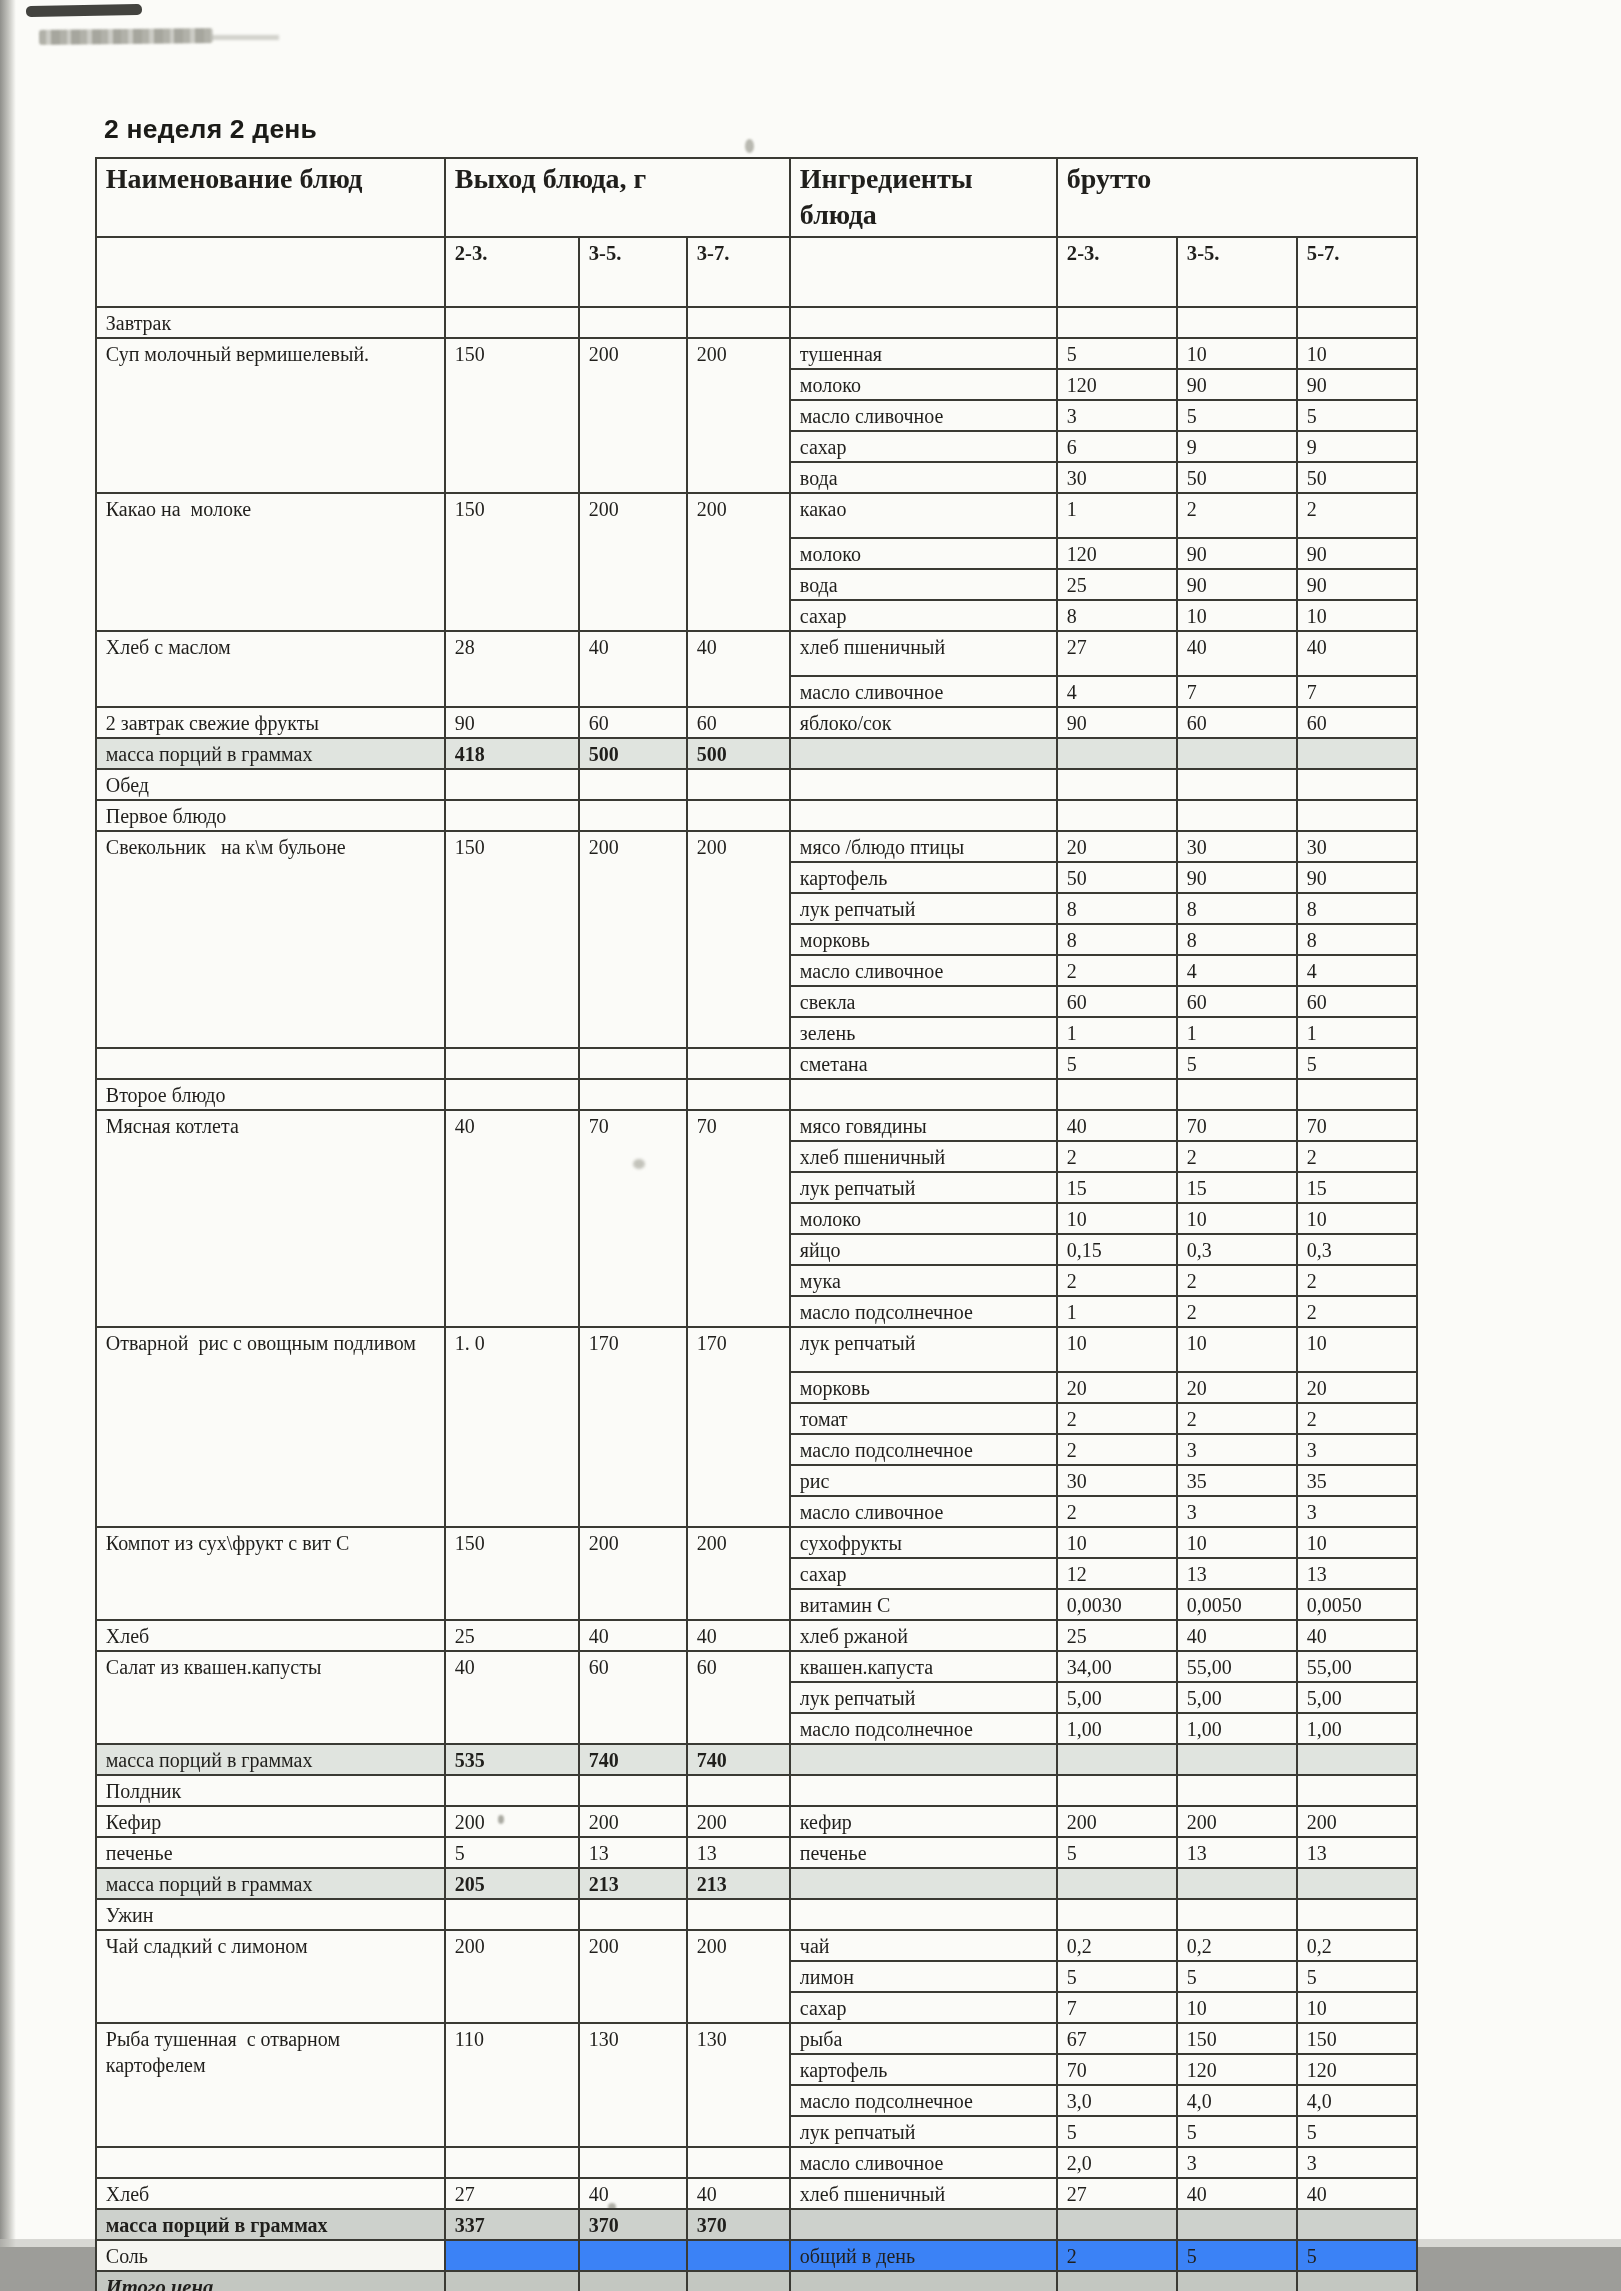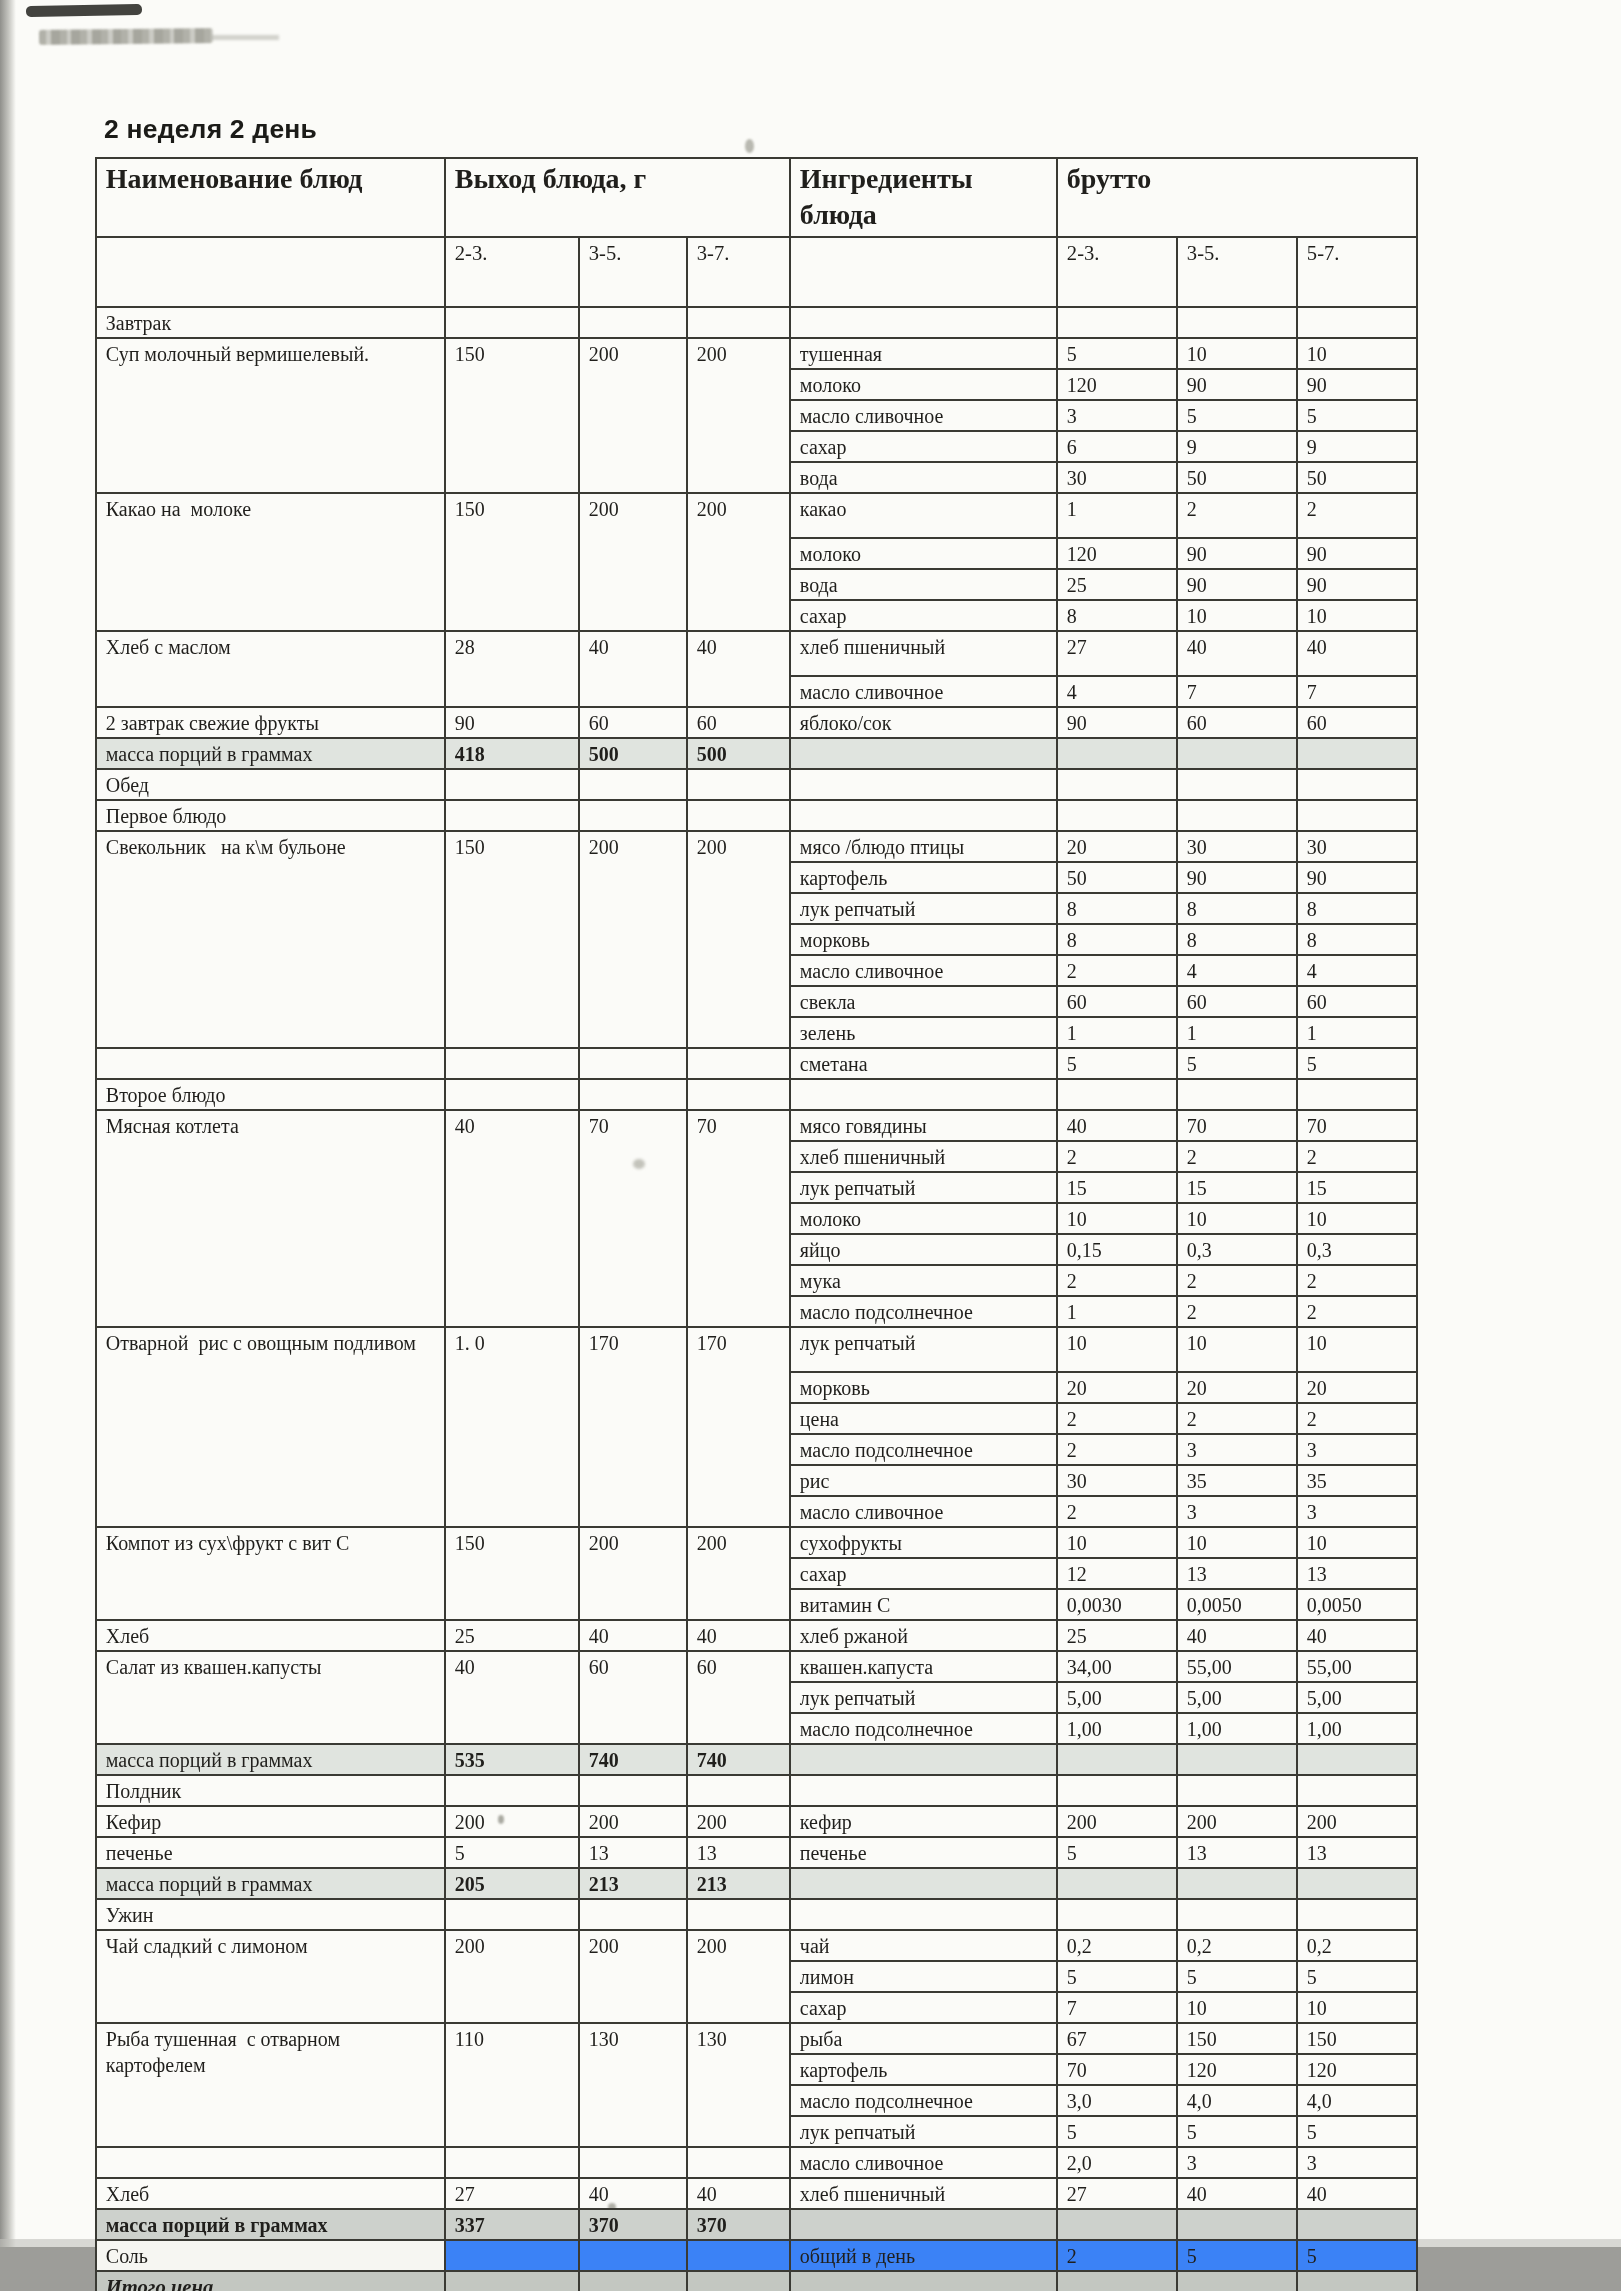--- a/index.html
+++ b/index.html
@@ -49,21 +49,21 @@
   col.c-b3{width:120px}
 
   table.menu td, table.menu th{
     border:2px solid #3a3a34;
     padding:2px 5.9px 1px 8.8px;
     font-size:20px;color:#201f1c;
     vertical-align:top;text-align:left;line-height:1.3;
     font-weight:normal;overflow:hidden;white-space:pre-wrap;
   }
   tr.hdr1 th{height:74px;font-weight:bold;font-size:28px;}
-  tr.hdr2 th{height:65px;font-weight:normal;font-size:20.6px;}
+  tr.hdr2 th{height:65px;font-weight:bold;font-size:20.6px;}
   tbody tr{height:29px;}
   tbody tr.tall{height:45px;}
   td.section{font-weight:bold;}
   td.num{font-variant-numeric:lining-nums;}
   tr.mass td{background:#e0e4df;}
   tr.mass td.val{font-weight:bold;}
   tr.mass-dark td{background:#cdd1cc;}
   tr.mass-dark td{font-weight:bold;}
   tr.salt td{background:#3b82f6;}
   tr.salt td.salt-name{background:#f6f6f2;margin-top:22px;}
@@ -367,21 +367,21 @@
         <td class="num">10</td>
         <td class="num">10</td>
       </tr>
       <tr>
         <td>морковь</td>
         <td class="num">20</td>
         <td class="num">20</td>
         <td class="num">20</td>
       </tr>
       <tr>
-        <td>цена</td>
+        <td>томат</td>
         <td class="num">2</td>
         <td class="num">2</td>
         <td class="num">2</td>
       </tr>
       <tr>
         <td>масло подсолнечное</td>
         <td class="num">2</td>
         <td class="num">3</td>
         <td class="num">3</td>
       </tr>

